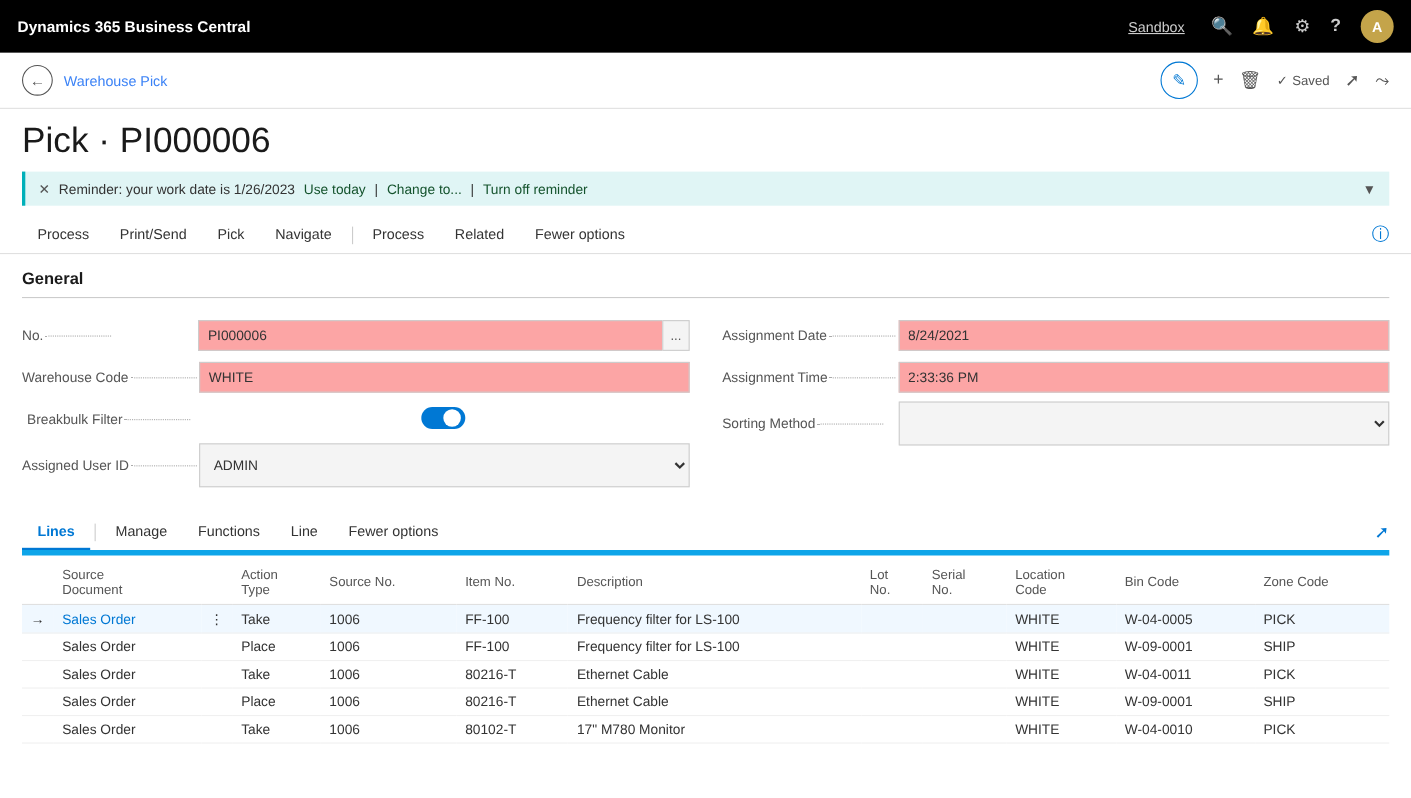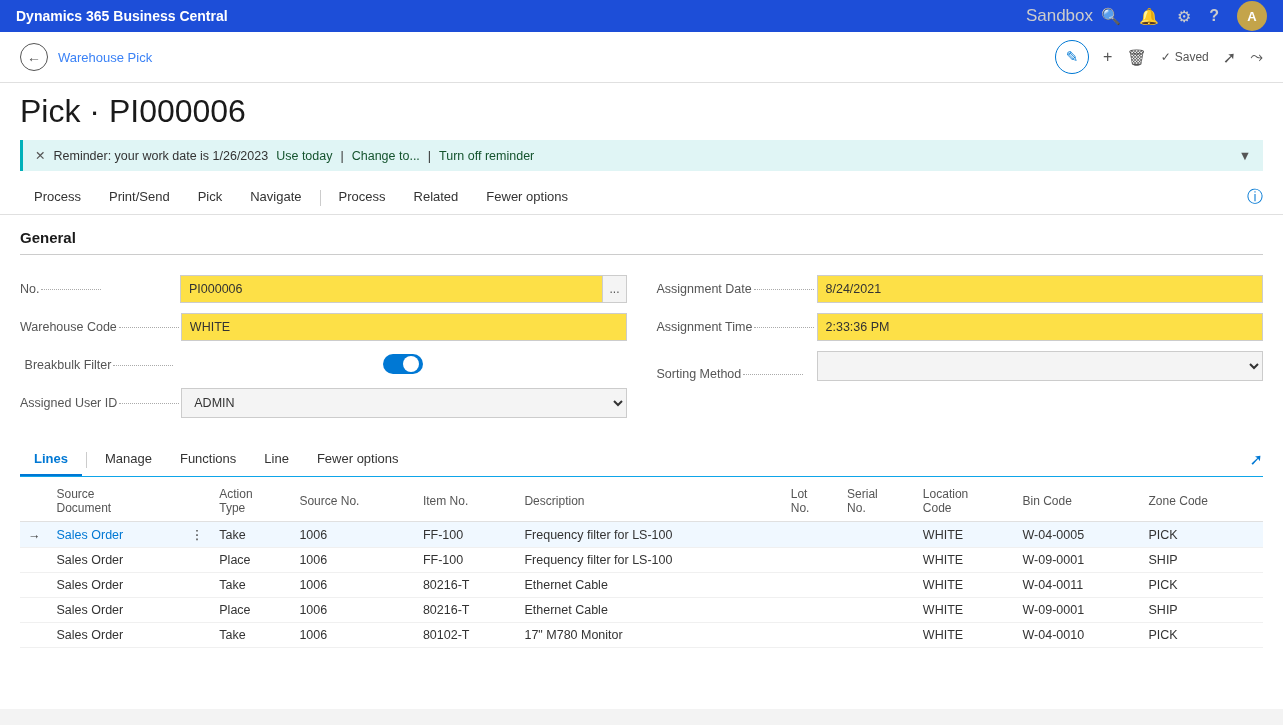--- a/index.html
+++ b/index.html
@@ -1,36 +1,37 @@
 <!DOCTYPE html>
 <html><head>
   <meta charset="utf-8">
   <style>
     * { box-sizing: border-box; margin: 0; padding: 0; }
     body { font-family: 'Segoe UI', sans-serif; font-size: 13px; background: #f3f3f3; color: #333; height: 725px; overflow: hidden; }
 
     
     .top-bar {
-      background: #1d4ed8;
-      height: 32px;
+      background: #000000;
+      height: 48px;
       display: flex;
       align-items: center;
       padding: 0 16px;
       color: white;
     }
     .top-bar-title {
       font-size: 14px;
       font-weight: 600;
       color: white;
       flex: 1;
     }
     .top-bar-env {
-      font-size: 17px;
+      font-size: 13px;
       color: #ccc;
-      margin-right: 8px;
+      margin-right: 24px;
+      text-decoration: underline;
     }
     .top-bar-icons {
       display: flex;
       gap: 18px;
       align-items: center;
     }
     .top-bar-icon {
       color: #ccc;
       font-size: 16px;
       cursor: pointer;
@@ -212,21 +213,21 @@
       vertical-align: middle;
       margin: 0 2px;
     }
     .field-value {
       flex: 1;
     }
     .field-input {
       width: 100%;
       padding: 4px 8px;
       border: 1px solid #ccc;
-      background: #fde047;
+      background: #fca5a5;
       font-size: 12.5px;
       color: #333;
       height: 28px;
     }
     .field-input-with-btn {
       display: flex;
       align-items: stretch;
     }
     .field-input-with-btn .field-input {
       border-right: none;
@@ -240,21 +241,21 @@
       color: #555;
       height: 28px;
     }
     .field-select {
       width: 100%;
       padding: 4px 8px;
       border: 1px solid #ccc;
       background: #f4f4f4;
       font-size: 12.5px;
       color: #333;
-      height: 30px;
+      height: 40px;
       appearance: auto;
     }
     .toggle-switch {
       position: relative;
       display: inline-block;
       width: 40px;
       height: 20px;
     }
     .toggle-slider {
       position: absolute;
@@ -271,21 +272,21 @@
       left: 20px;
       top: 2px;
       background: white;
       border-radius: 50%;
     }
 
     
     .lines-tabs {
       display: flex;
       align-items: center;
-      border-bottom: 1px solid #0ea5e9;
+      border-bottom: 5px solid #0ea5e9;
       margin-top: 10px;
       gap: 0;
     }
     .lines-tab {
       padding: 8px 14px;
       font-size: 13px;
       color: #333;
       cursor: pointer;
       border-bottom: 2px solid transparent;
       white-space: nowrap;
@@ -467,21 +468,21 @@
           </div>
         </div>
 
         <div class="field-row" style="margin-top:6px;">
           <span class="field-label">Assignment Time</span>
           <div class="field-value">
             <input type="text" class="field-input" value="2:33:36 PM" readonly="" style="">
           </div>
         </div>
 
-        <div class="field-row" style="margin-top:6px;align-items:flex-end;">
+        <div class="field-row" style="margin-top:6px;">
           <span class="field-label">Sorting Method</span>
           <div class="field-value">
             <select class="field-select">
               <option value=""></option>
             </select>
           </div>
         </div>
       </div>
     </div>
 

